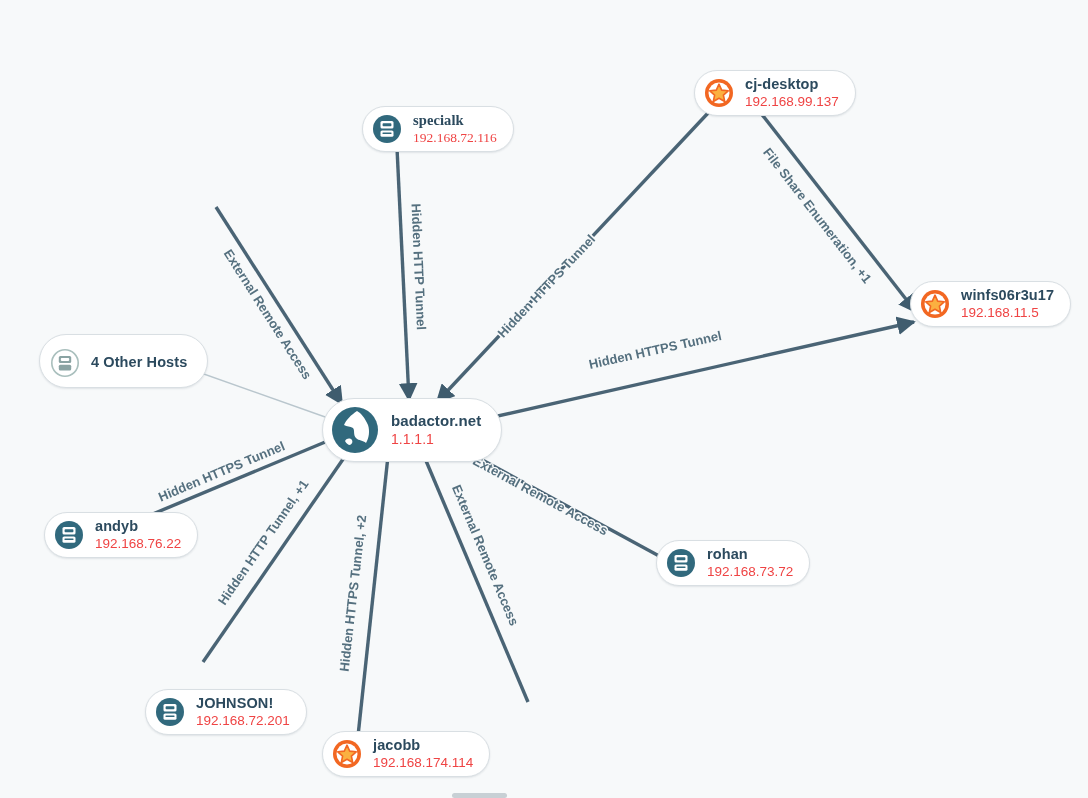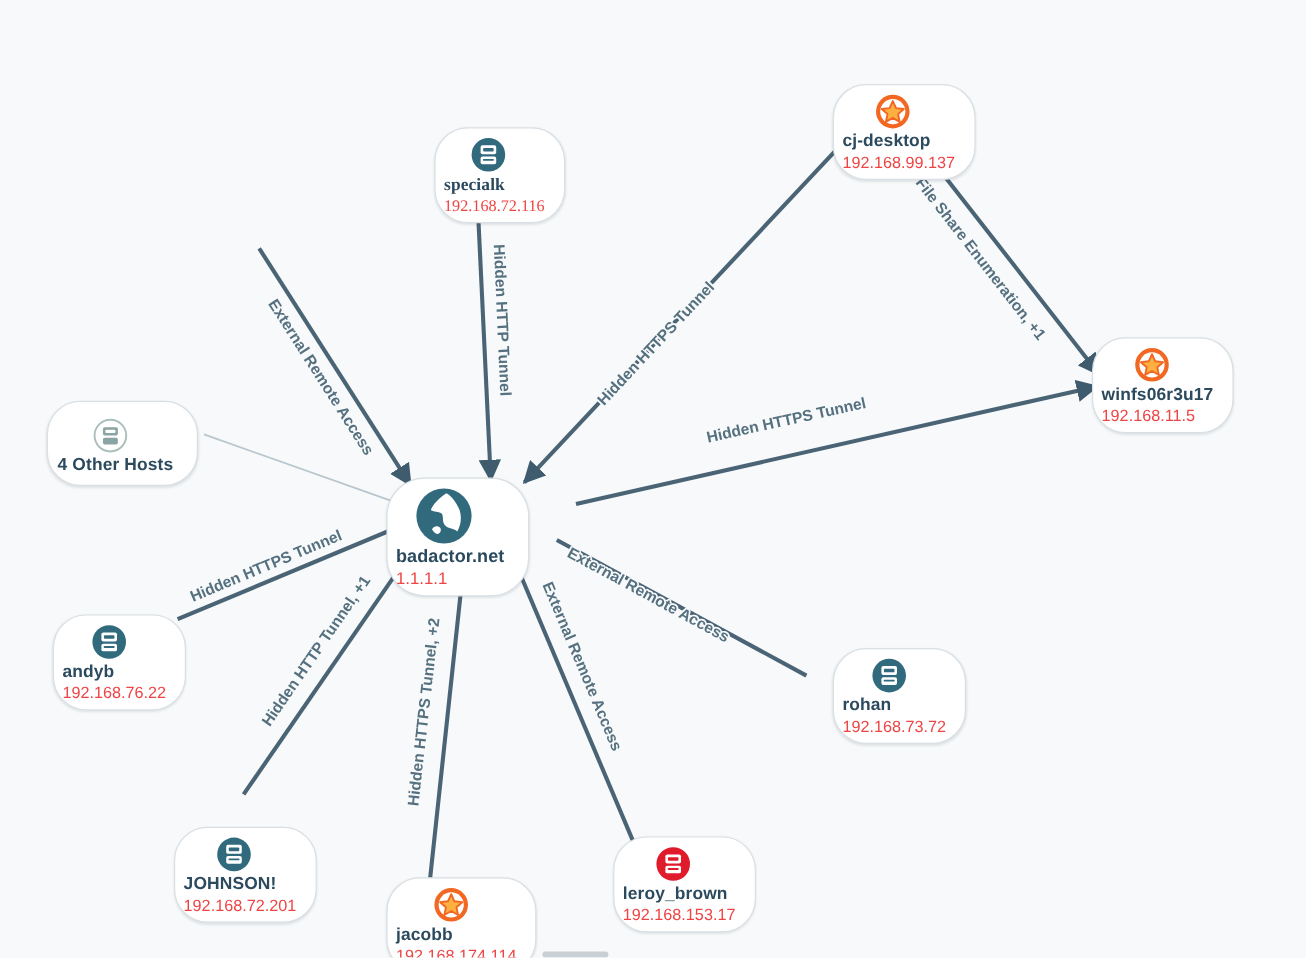--- a/index.html
+++ b/index.html
@@ -33,21 +33,20 @@
     position: absolute;
     display: flex;
     align-items: center;
     box-sizing: border-box;
     background: #ffffff;
     border: 1.5px solid #d9dfe3;
     border-radius: 28px;
     padding: 5px 16px 5px 7px;
     box-shadow: 0 1px 2px rgba(20,40,60,0.10);
     white-space: nowrap;
-    flex-direction: column;
   }
   .node .icon-wrap {
     flex: 0 0 auto;
     width: 34px;
     height: 34px;
     margin-right: 9px;
     display: flex;
     align-items: center;
     justify-content: center;
   }
@@ -282,37 +281,22 @@
         <circle cx="16" cy="16" r="10.5" fill="#ffffff"></circle>
         <path d="M16 7.2 L18.7 13.1 L25.2 13.8 L20.4 18.1 L21.7 24.5 L16 21.2 L10.3 24.5 L11.6 18.1 L6.8 13.8 L13.3 13.1 Z" fill="#fbb040" stroke="#f26722" stroke-width="1.6" stroke-linejoin="round"></path>
       </svg>
     </span>
     <span class="labels">
       <span class="n-name">jacobb</span>
       <span class="n-ip">192.168.174.114</span>
     </span>
   </div>
 
-  <div class="node" style="left:511px; top:697px;">
-    <span class="icon-wrap">
-      <svg width="32" height="32" viewBox="0 0 32 32">
-        <circle cx="16" cy="16" r="14" fill="#e01b2b"></circle>
-        <rect x="9.5" y="8" width="13" height="7.5" rx="1.6" fill="#ffffff"></rect>
-        <rect x="11.6" y="10.3" width="8.8" height="3" rx="0.8" fill="#e01b2b"></rect>
-        <rect x="9.5" y="17.4" width="13" height="6.4" rx="1.6" fill="#ffffff"></rect>
-        <rect x="11.4" y="19.4" width="9.2" height="1.5" rx="0.7" fill="#e01b2b"></rect>
-      </svg>
-    </span>
-    <span class="labels">
-      <span class="n-name">leroy_brown</span>
-      <span class="n-ip">192.168.153.17</span>
-    </span>
-  </div>
-
-  <div class="node" style="left:694px; top:540px;align-items:center;">
+
+  <div class="node" style="left:656px; top:540px;align-items:center;">
     <span class="icon-wrap">
       <svg width="32" height="32" viewBox="0 0 32 32">
         <circle cx="16" cy="16" r="14" fill="#31697d"></circle>
         <rect x="9.5" y="8" width="13" height="7.5" rx="1.6" fill="#ffffff"></rect>
         <rect x="11.6" y="10.3" width="8.8" height="3" rx="0.8" fill="#31697d"></rect>
         <rect x="9.5" y="17.4" width="13" height="6.4" rx="1.6" fill="#ffffff"></rect>
         <rect x="11.4" y="19.4" width="9.2" height="1.5" rx="0.7" fill="#31697d"></rect>
       </svg>
     </span>
     <span class="labels">

